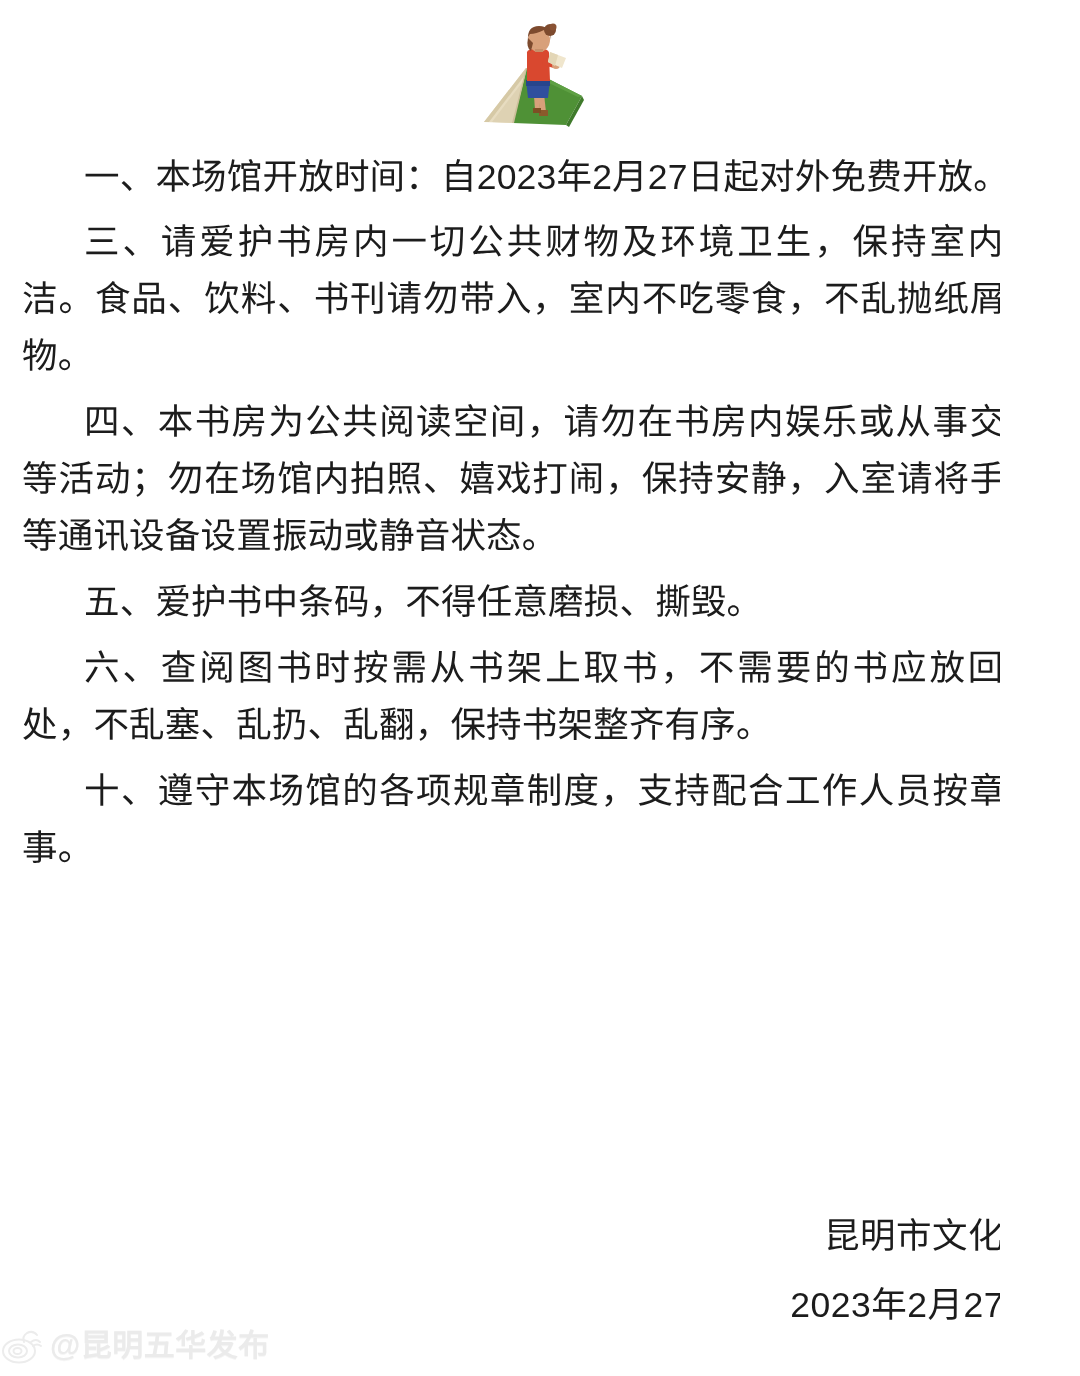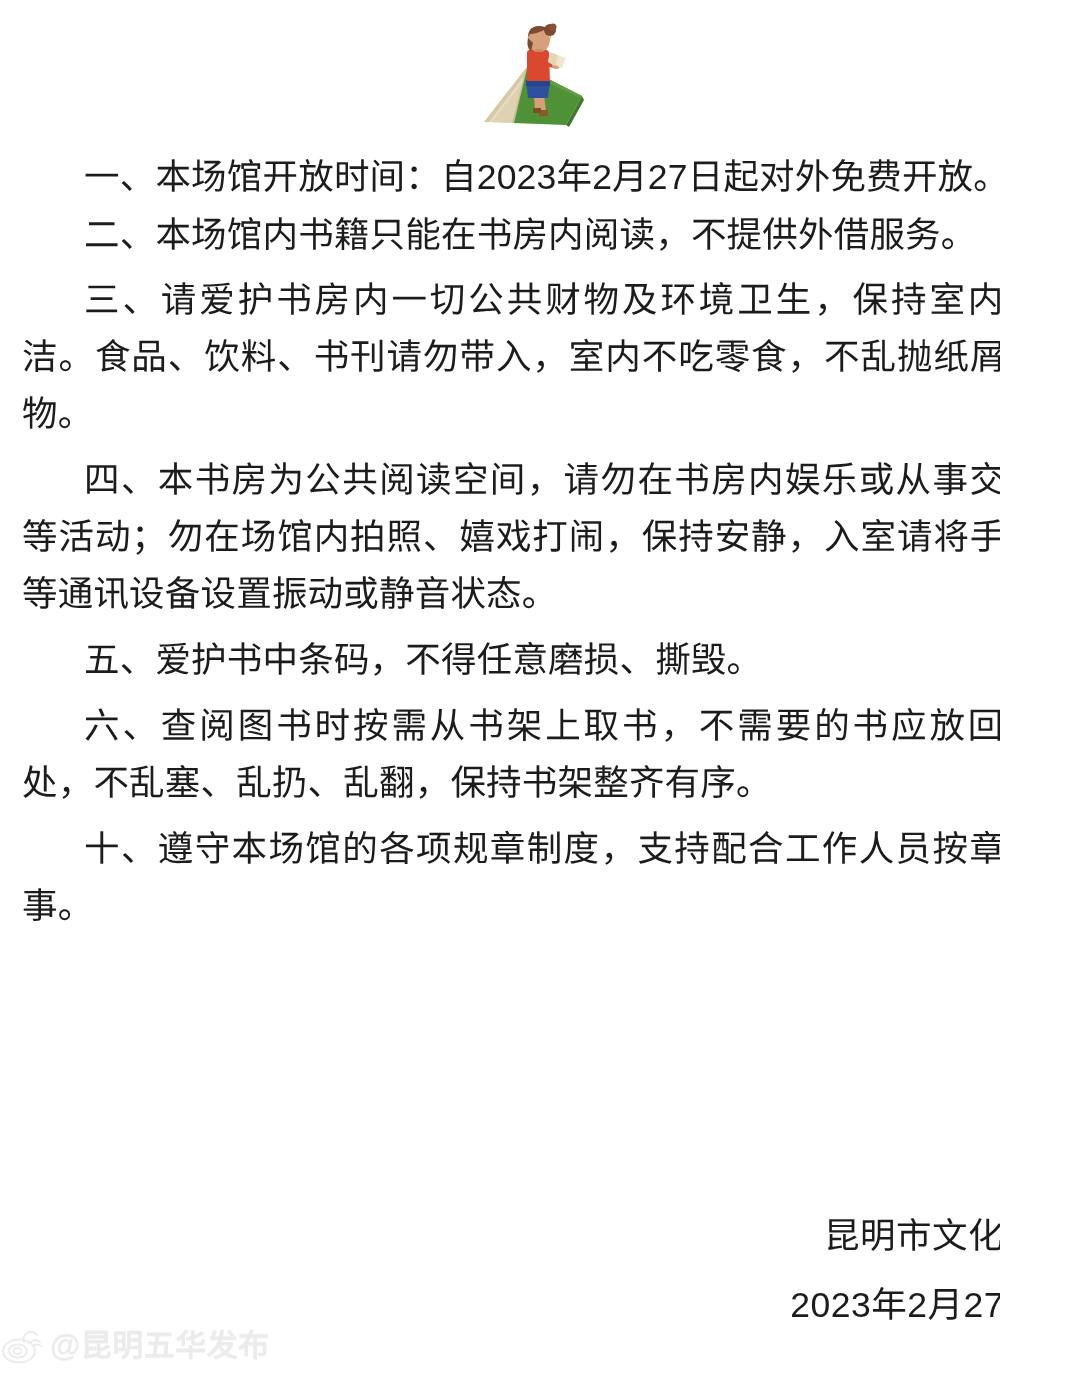--- a/index.html
+++ b/index.html
@@ -161,21 +161,20 @@
 
       <circle cx="80" cy="12" r="6" fill="#7d4a2e"></circle>
       <circle cx="83" cy="9" r="3.5" fill="#8a5334"></circle>
 
       <path d="M65 31 L73 31 L73 34 L65 34 Z" fill="#c68f6a"></path>
     </svg>
   </div>
 
   <div class="notice-body">
     <p class="rule-item compact">一、本场馆开放时间：自2023年2月27日起对外免费开放。</p>
-    <p class="rule-item compact">二、本场馆内书籍只能在书房内阅读，不提供外借服务。</p>
     <p class="rule-item spaced">三、请爱护书房内一切公共财物及环境卫生，保持室内整洁。食品、饮料、书刊请勿带入，室内不吃零食，不乱抛纸屑杂物。</p>
     <p class="rule-item spaced">四、本书房为公共阅读空间，请勿在书房内娱乐或从事交易等活动；勿在场馆内拍照、嬉戏打闹，保持安静，入室请将手机等通讯设备设置振动或静音状态。</p>
     <p class="rule-item spaced">五、爱护书中条码，不得任意磨损、撕毁。</p>
     <p class="rule-item spaced">六、查阅图书时按需从书架上取书，不需要的书应放回原处，不乱塞、乱扔、乱翻，保持书架整齐有序。</p>
     <p class="rule-item spaced">十、遵守本场馆的各项规章制度，支持配合工作人员按章办事。</p>
   </div>
 
   <div class="signature-block">
     <div class="signature-line">昆明市文化馆</div>
     <div class="signature-date">2023年2月27日</div>

